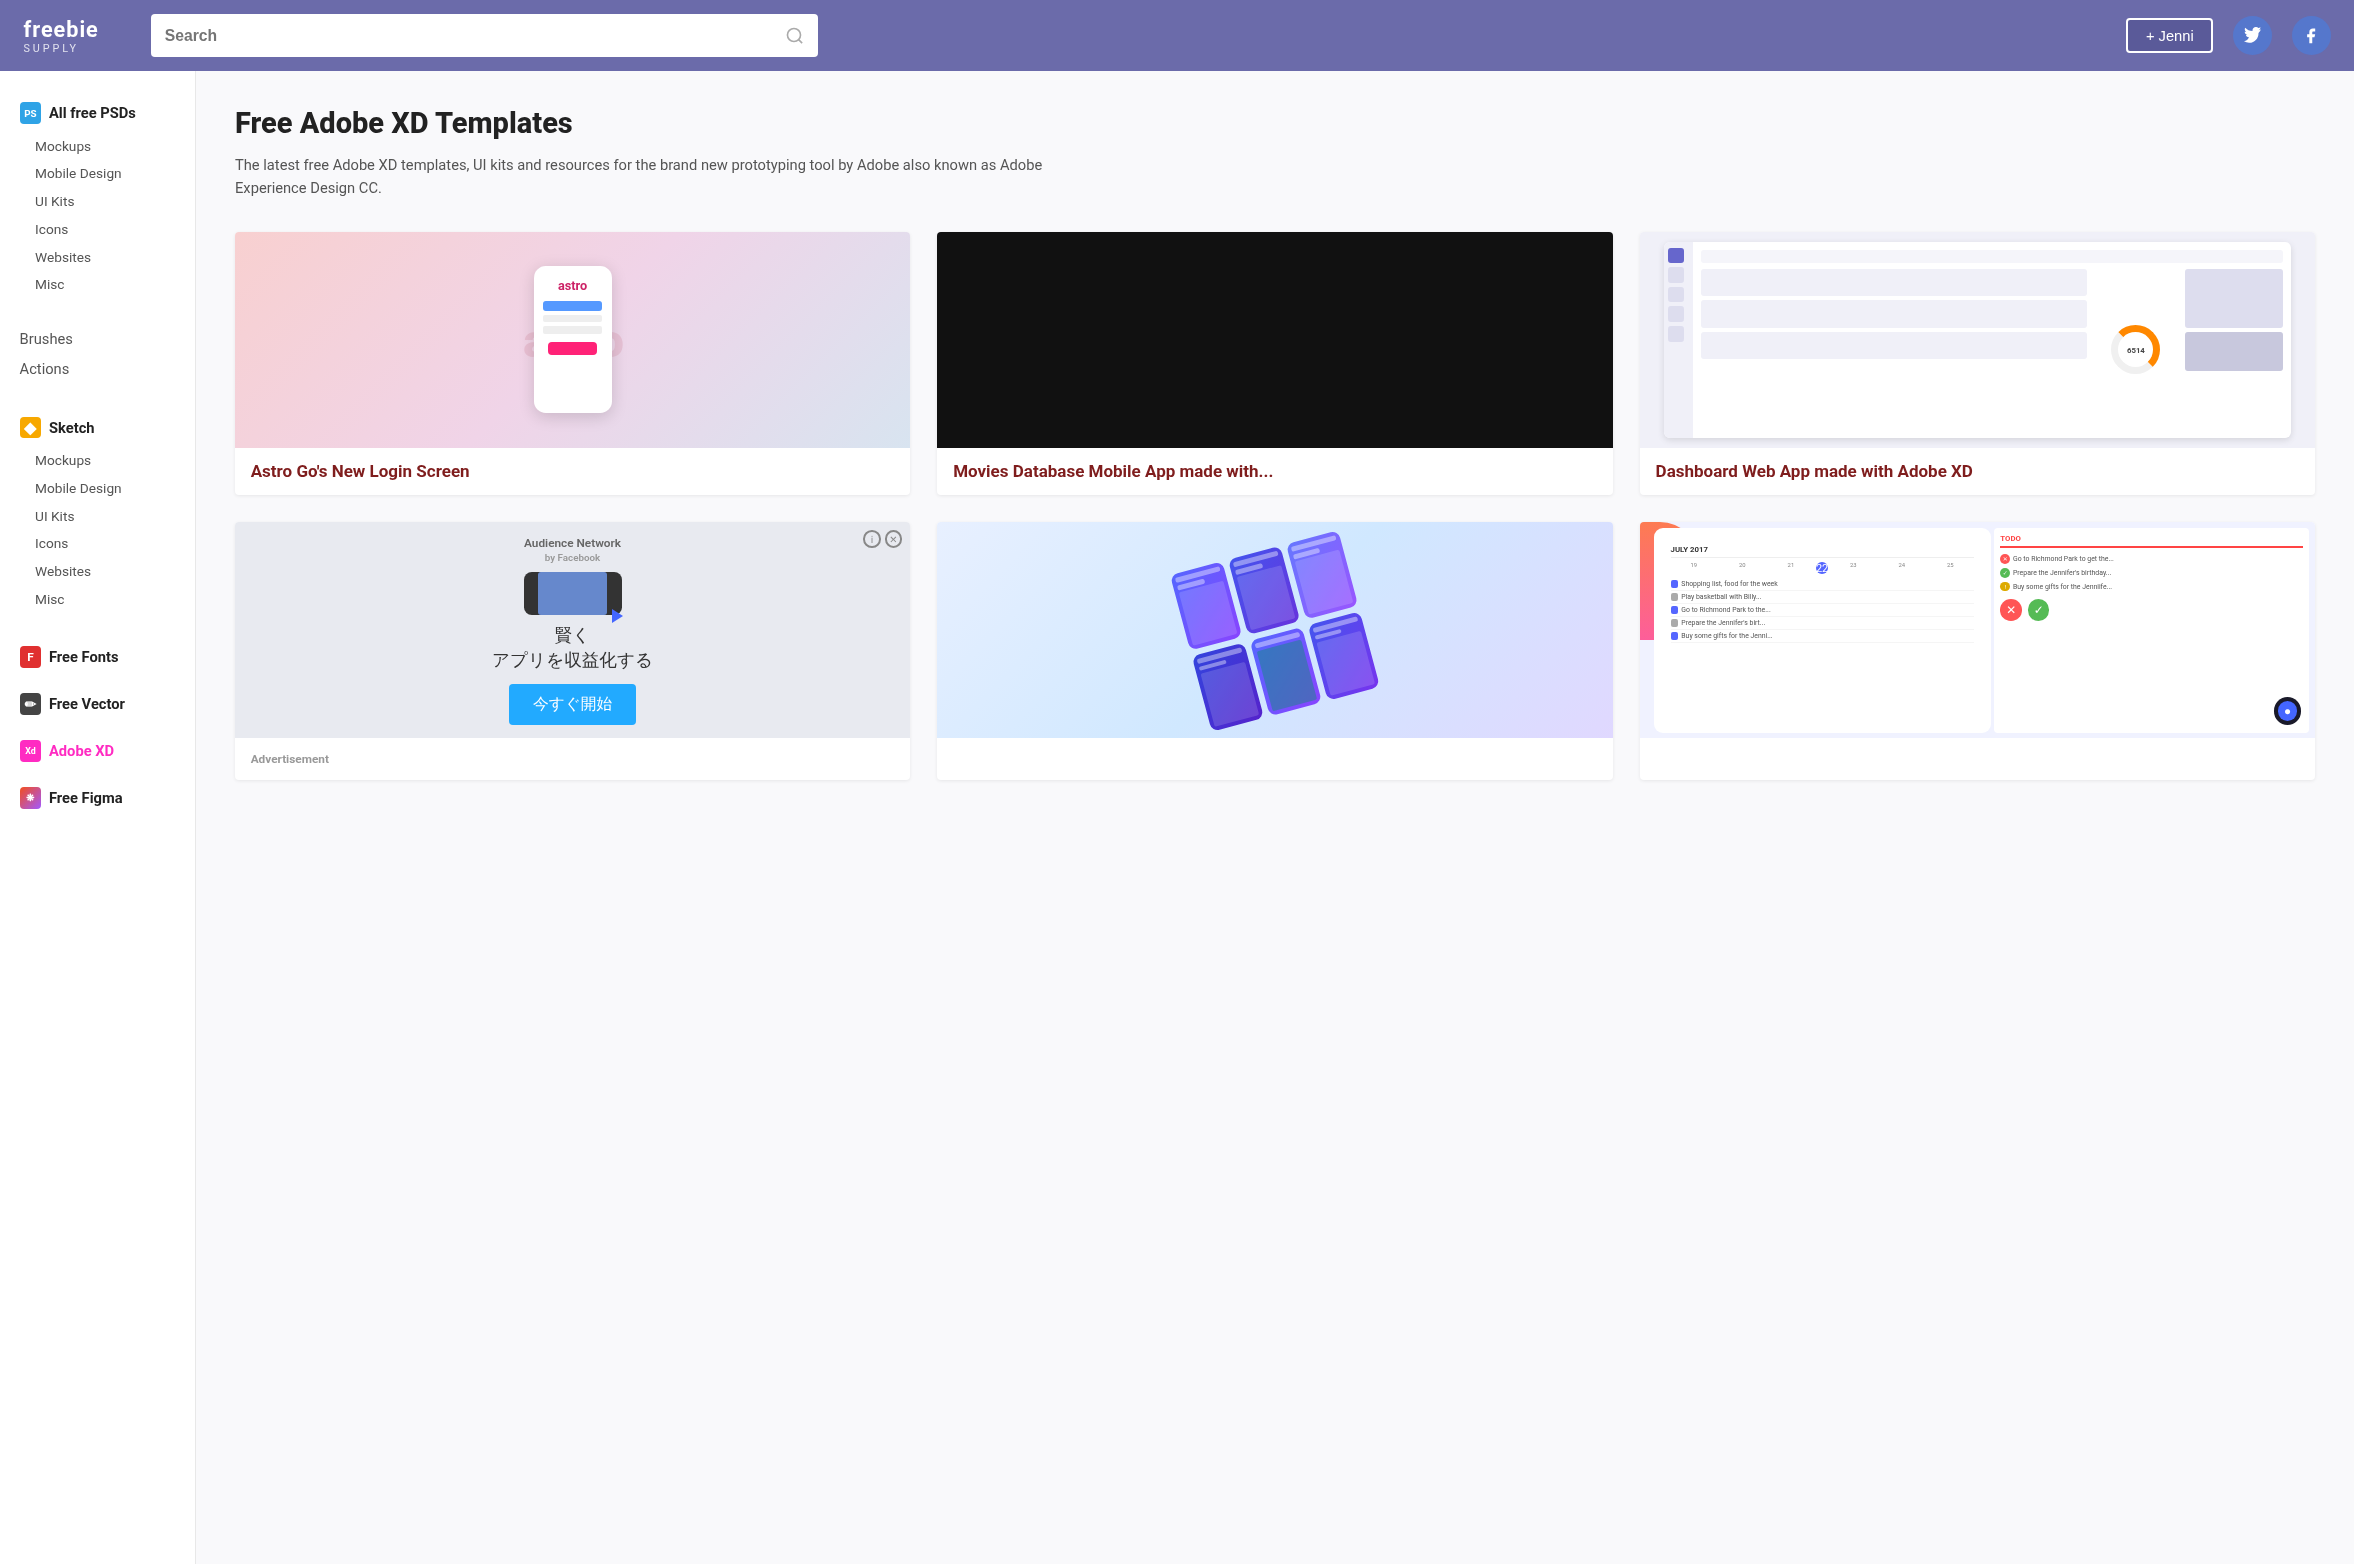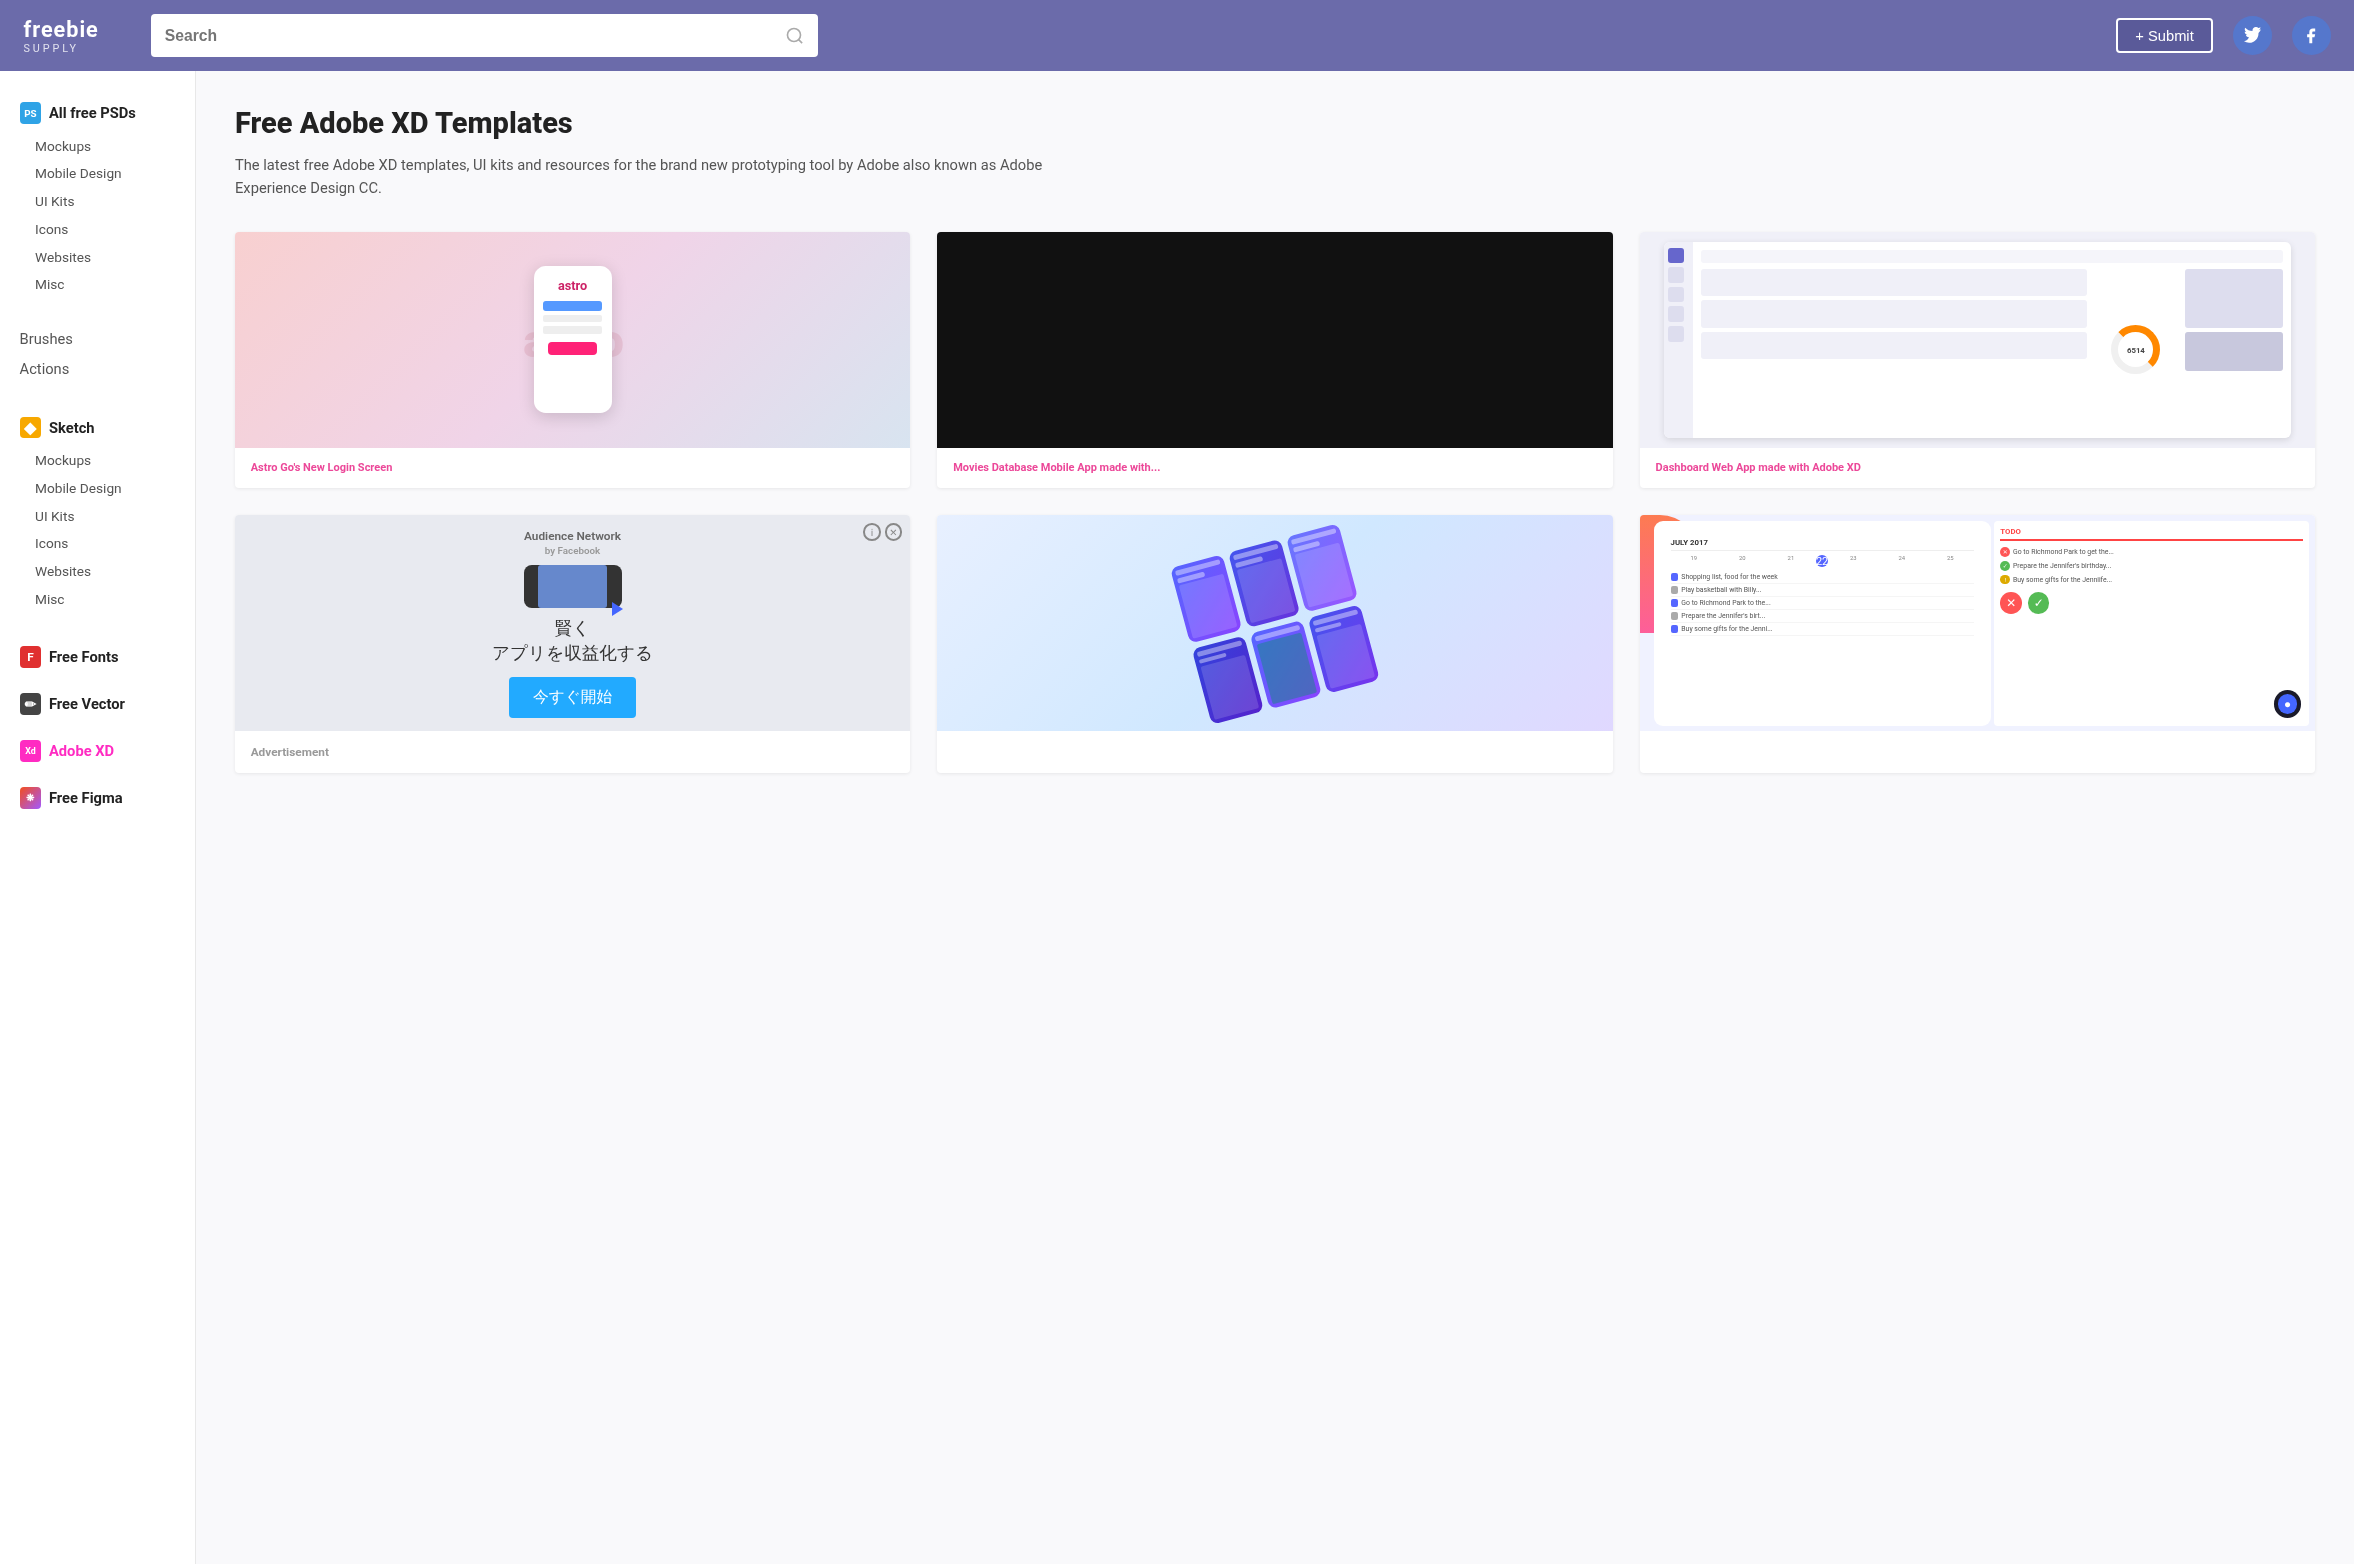--- a/index.html
+++ b/index.html
@@ -160,23 +160,23 @@
     }
     .card {
       background: #fff;
       border-radius: 3.9px;
       overflow: hidden;
       box-shadow: 0 1px 3.9px rgba(0,0,0,0.08);
       cursor: pointer;
     }
     .card-label {
       padding: 13.7px 15.7px;
-      font-size: 11px;
+      font-size: 17px;
       font-weight: 700;
-      color: #ec4899;
+      color: #7f1d1d;
     }
 
     
     .card-img-placeholder {
       width: 100%;
       height: 216px;
       display: flex;
       align-items: center;
       justify-content: center;
       font-size: 12.7px;
@@ -460,21 +460,21 @@
   <div class="search-bar">
     <input type="text" placeholder="Search" style="">
     <svg class="search-icon-svg" width="19.6" height="19.6" viewBox="0 0 24 24" fill="none" stroke="#aaa" stroke-width="2">
       <circle cx="11" cy="11" r="8"></circle>
         <line x1="21" y1="21" x2="16.65" y2="16.65"></line>
     </svg>
   </div>
 
   <div class="header-spacer"></div>
 
-  <button class="submit-btn">+ Submit</button>
+  <button class="submit-btn">+ Jenni</button>
   <button class="social-btn twitter">
     <svg width="17.6" height="17.6" viewBox="0 0 24 24" fill="#fff">
         <path d="M23 3a10.9 10.9 0 0 1-3.14 1.53A4.48 4.48 0 0 0 22.43.36a9 9 0 0 1-2.83 1.08A4.52 4.52 0 0 0 16.11 0c-2.5 0-4.52 2.02-4.52 4.52 0 .35.04.7.11 1.03C7.69 5.38 4.07 3.58 1.64.9a4.52 4.52 0 0 0-.61 2.27c0 1.57.8 2.95 2.01 3.76a4.5 4.5 0 0 1-2.05-.57v.06c0 2.19 1.56 4.02 3.63 4.43a4.5 4.5 0 0 1-2.04.08c.57 1.79 2.24 3.09 4.21 3.13A9.06 9.06 0 0 1 0 19.54a12.8 12.8 0 0 0 6.92 2.03c8.3 0 12.84-6.88 12.84-12.84 0-.2 0-.39-.01-.58A9.17 9.17 0 0 0 23 3z"></path>
       </svg>
   </button>
   <button class="social-btn facebook">
     <svg width="17.6" height="17.6" viewBox="0 0 24 24" fill="#fff">
         <path d="M18 2h-3a5 5 0 0 0-5 5v3H7v4h3v8h4v-8h3l1-4h-4V7a1 1 0 0 1 1-1h3z"></path>
       </svg>
   </button>

